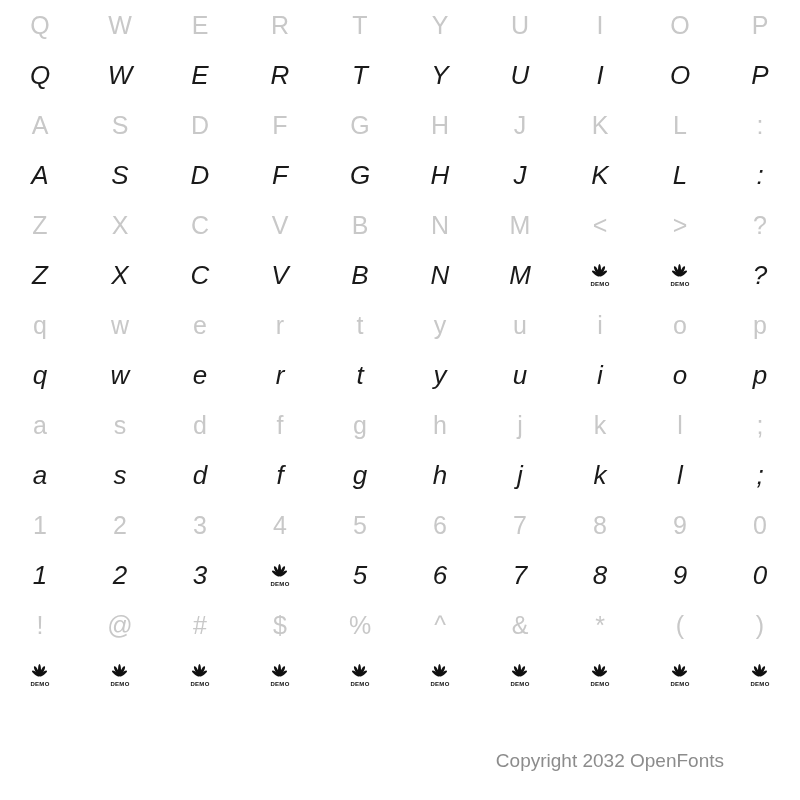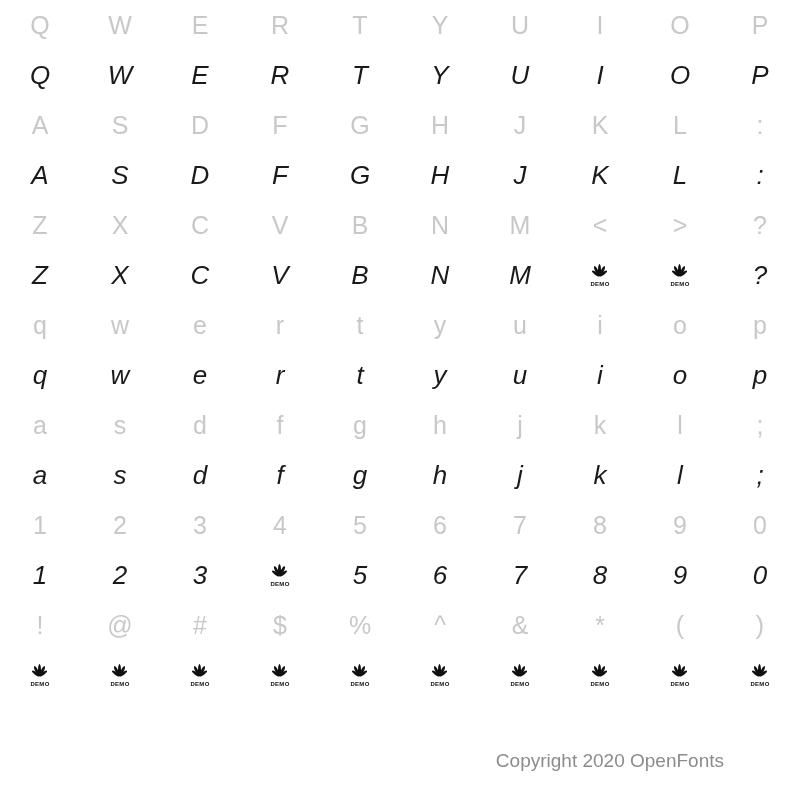--- a/index.html
+++ b/index.html
@@ -422,14 +422,14 @@
               <span></span>
               <span></span>
               <span></span>
               <span></span>
             </span>
             <span class="demo-word">DEMO</span>
           </span>
         </div>
       </div>
     </div>
-  <div class="copyright">Copyright 2020 OpenFonts</div>
+  <div class="copyright">Copyright 2032 OpenFonts</div>
 </div>
 
 </body></html>

